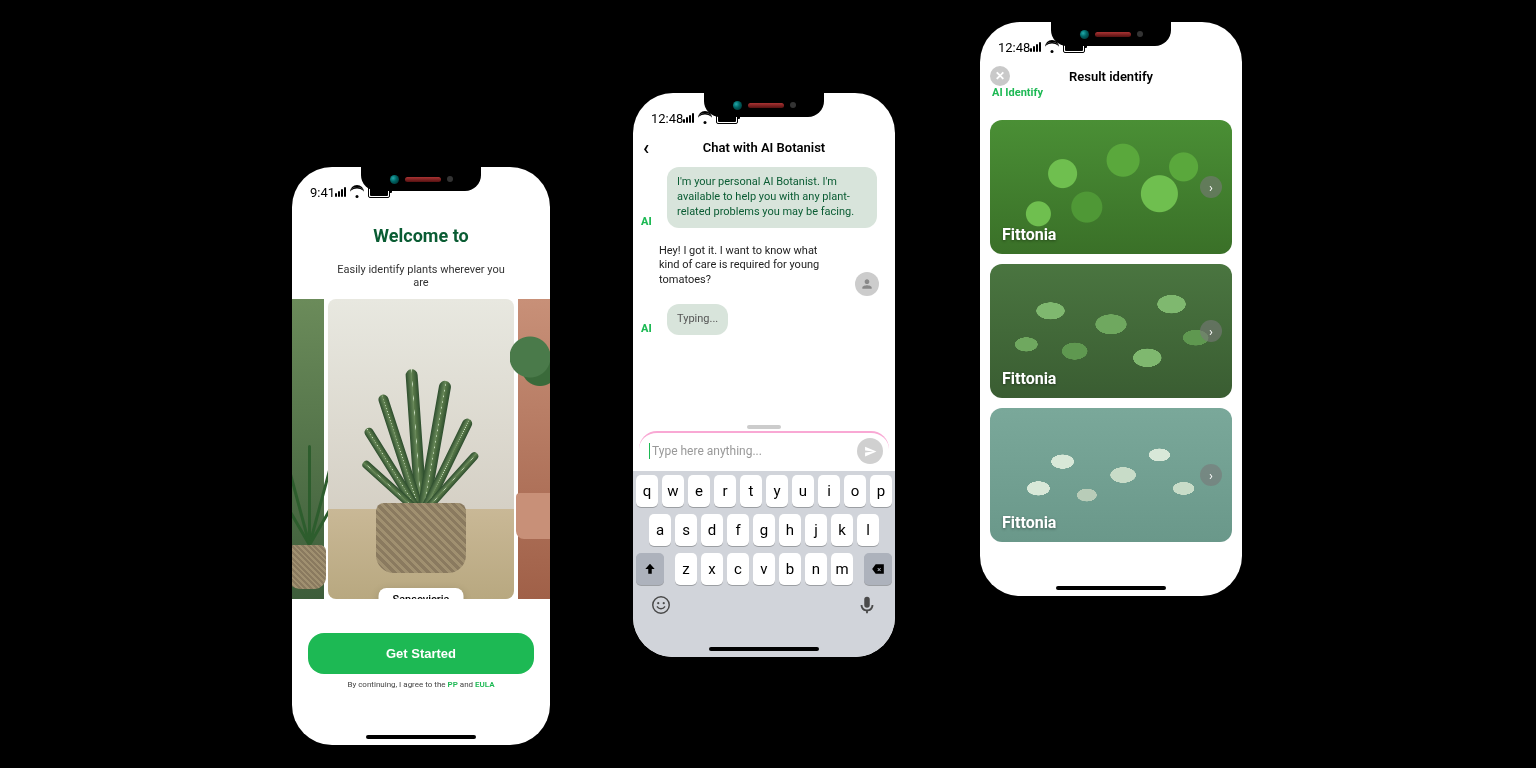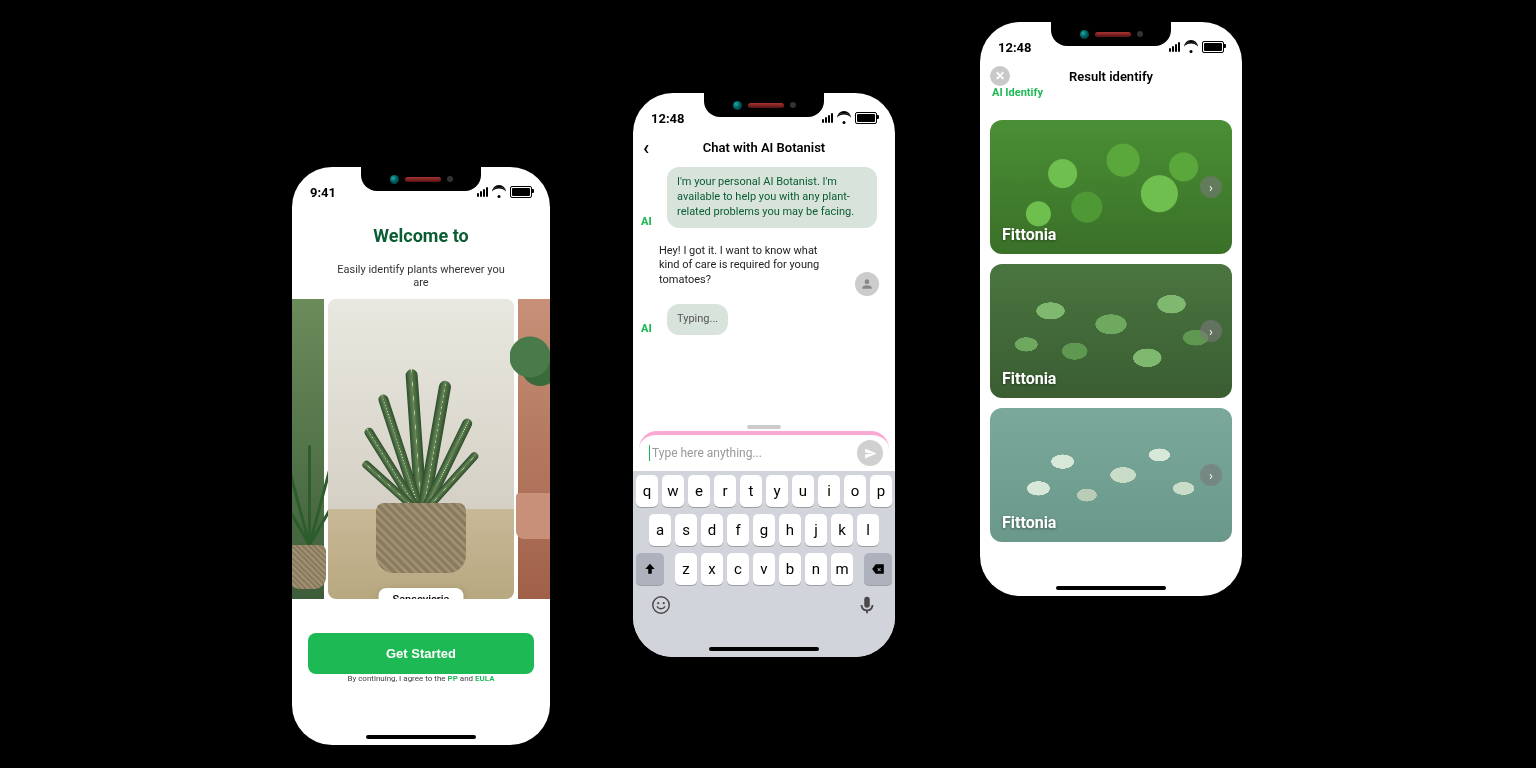--- a/index.html
+++ b/index.html
@@ -2,21 +2,21 @@
 <html><head>
 <meta charset="utf-8">
 <style>
   html,body{margin:0;padding:0;background:#000;width:1536px;height:768px;font-family:-apple-system,BlinkMacSystemFont,'Segoe UI',Roboto,sans-serif;overflow:hidden}
   .stage{position:relative;width:1536px;height:768px}
   .phone{position:absolute;background:#fff;border-radius:40px;box-shadow:0 0 0 8px #000,0 10px 40px rgba(0,0,0,.5);overflow:hidden}
   .notch{position:absolute;top:0;left:50%;transform:translateX(-50%);width:120px;height:24px;background:#000;border-radius:0 0 16px 16px;z-index:50;display:flex;align-items:center;justify-content:center;gap:6px}
   .notch .cam{width:9px;height:9px;border-radius:50%;background:radial-gradient(circle at 35% 35%,#2aa 0%,#066 40%,#022 100%)}
   .notch .spk{width:36px;height:5px;border-radius:3px;background:linear-gradient(#a33,#511)}
   .notch .dot{width:6px;height:6px;border-radius:50%;background:#333}
-  .statusbar{position:absolute;top:0;left:0;right:0;height:38px;display:flex;align-items:center;justify-content:space-between;padding:6px 18px 0;font-weight:700;font-size:13px;z-index:40}
+  .statusbar{position:absolute;top:0;left:0;right:0;height:38px;display:flex;align-items:center;justify-content:flex-start;padding:6px 18px 0;font-weight:400;font-size:13px;z-index:40}
   .sb-icons{display:flex;gap:4px;align-items:center}
   .sig{display:flex;gap:1px;align-items:flex-end}
   .sig span{width:2px;background:#000;border-radius:1px}
   .sig span:nth-child(1){height:4px}.sig span:nth-child(2){height:6px}.sig span:nth-child(3){height:8px}.sig span:nth-child(4){height:10px}
   .wifi{width:14px;height:11px;position:relative}
   .wifi::before{content:"";position:absolute;bottom:0;left:50%;transform:translateX(-50%);width:3px;height:3px;background:#000;border-radius:50%}
   .wifi::after{content:"";position:absolute;bottom:0;left:0;right:0;height:11px;border:2px solid #000;border-bottom:none;border-left:none;border-right:none;border-radius:10px 10px 0 0;box-shadow:0 3px 0 -1.5px #000 inset}
   .batt{width:20px;height:10px;border:1px solid #000;border-radius:2px;position:relative}
   .batt::before{content:"";position:absolute;right:-3px;top:2px;width:2px;height:4px;background:#000;border-radius:0 1px 1px 0}
   .batt::after{content:"";position:absolute;left:1px;top:1px;bottom:1px;right:1px;background:#000;border-radius:1px}
@@ -36,39 +36,39 @@
   .leaves{position:absolute;bottom:90px;left:50%;transform:translateX(-50%);width:120px;height:150px}
   .leaf{position:absolute;bottom:0;left:50%;width:12px;border-radius:8px 8px 2px 2px;background:linear-gradient(90deg,#2d4d2d 0%,#6a8a5a 50%,#cde0c5 52%,#5a7a4a 54%,#2d4d2d 100%);transform-origin:bottom center}
   .leaf.l1{height:140px;transform:translateX(-50%) rotate(-4deg)}
   .leaf.l2{height:120px;transform:translateX(-70%) rotate(-18deg);width:10px}
   .leaf.l3{height:130px;transform:translateX(-30%) rotate(10deg)}
   .leaf.l4{height:95px;transform:translateX(-95%) rotate(-32deg);width:9px}
   .leaf.l5{height:100px;transform:translateX(-5%) rotate(26deg);width:10px}
   .leaf.l6{height:70px;transform:translateX(-120%) rotate(-48deg);width:8px}
   .leaf.l7{height:75px;transform:translateX(22%) rotate(42deg);width:8px}
   .plant-badge{position:absolute;left:50%;bottom:-12px;transform:translateX(-50%);background:#fff;border-radius:8px;padding:5px 14px;font-size:11px;font-weight:500;box-shadow:0 2px 8px rgba(0,0,0,.15);z-index:5}
-  .cta{margin:34px 0 0;background:#1db954;color:#fff;border:none;border-radius:8px;padding:13px;width:100%;font-size:13px;font-weight:600}
+  .cta{margin:34px 0 6px;background:#1db954;color:#fff;border:none;border-radius:16px;padding:13px;width:100%;font-size:13px;font-weight:600}
   .legal{font-size:8px;color:#444}
   .legal .lnk{color:#1db954;font-weight:600}
 
   
   #p2{left:633px;top:93px;width:262px;height:564px}
   .navbar{position:absolute;top:38px;left:0;right:0;height:32px;display:flex;align-items:center;justify-content:center;font-size:13px;font-weight:600}
   .back{position:absolute;left:10px;font-size:20px;line-height:1}
   .chat-body{position:absolute;top:74px;left:8px;right:8px}
   .msg-row{display:flex;align-items:flex-end;gap:6px;margin-bottom:8px}
   .ai-badge{font-size:11px;font-weight:800;color:#1db954;width:20px;text-align:left}
   .bubble{border-radius:12px;padding:8px 10px;font-size:11px;line-height:1.35;max-width:190px}
   .bubble.bot{background:#d8e4db;color:#0a5c33}
   .bubble.bot.typing{color:#555}
   .msg-row.user{justify-content:center}
   .bubble.user{background:transparent;color:#222;max-width:180px}
   .avatar{width:24px;height:24px;border-radius:50%;background:#ccc;display:flex;align-items:center;justify-content:center}
   .avatar svg{width:14px;height:14px;fill:#888}
-  .inputbar{position:absolute;left:6px;right:6px;top:338px;height:36px;background:#fff;border-radius:18px;display:flex;align-items:center;padding:0 6px 0 10px;border-top:4px solid #f9a8d4}
+  .inputbar{position:absolute;left:6px;right:6px;top:338px;height:36px;background:#fff;border-radius:18px;display:flex;align-items:center;padding:0 6px 0 10px;border-top:2px solid #f9a8d4}
   .inputbar .cursor{width:1px;height:16px;background:#1db954;margin-right:2px}
   .inputbar .ph{flex:1;color:#999;font-size:12px}
   .sendbtn{width:26px;height:26px;border-radius:50%;background:#d0d0d0;display:flex;align-items:center;justify-content:center}
   .sendbtn svg{width:13px;height:13px;fill:#fff}
   .kbd{position:absolute;left:0;right:0;bottom:0;top:378px;background:#d1d4da;padding:4px 3px 0}
   .krow{display:flex;gap:4px;justify-content:center;margin-bottom:7px}
   .key{background:#fff;border-radius:5px;height:32px;flex:1;display:flex;align-items:center;justify-content:center;font-size:15px;box-shadow:0 1px 0 rgba(0,0,0,.25);max-width:22px}
   .key.fn{background:#adb2bc;max-width:28px;flex:0 0 28px}
   .key.fn svg{width:14px;height:14px;fill:#000}
   .krow.r2{padding:0 12px}

